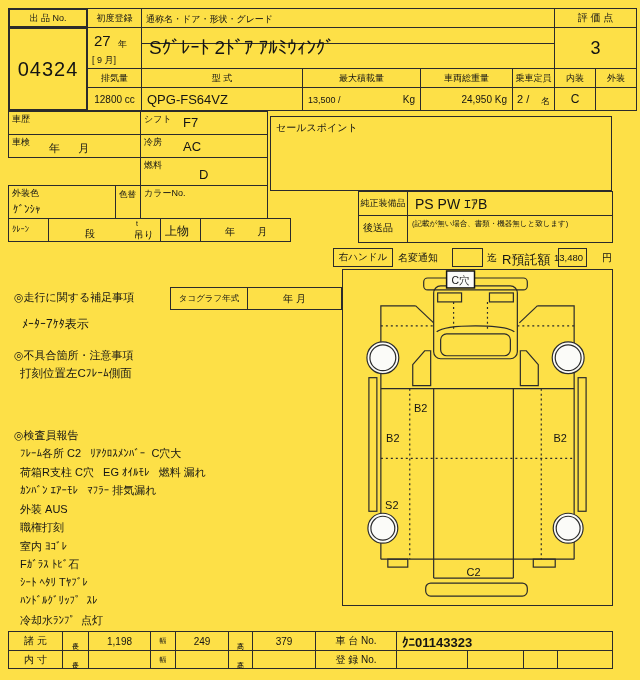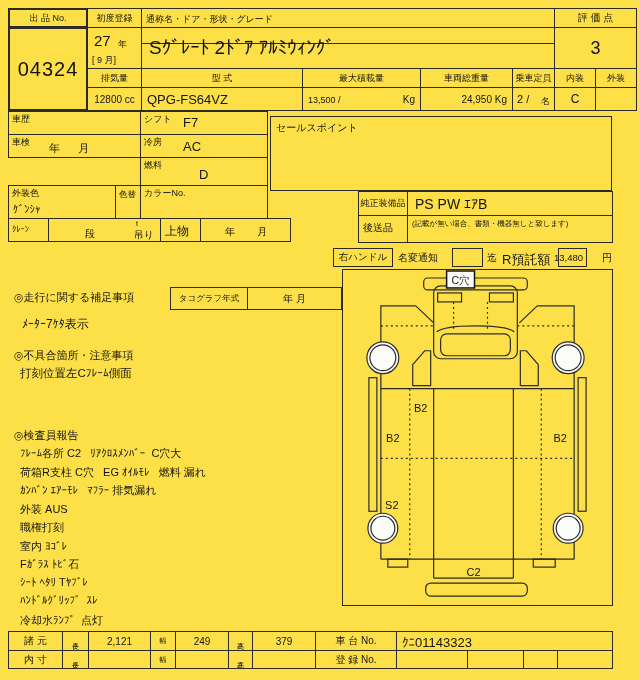--- a/index.html
+++ b/index.html
@@ -207,30 +207,30 @@
       <text x="218" y="173" font-size="11" text-anchor="middle">B2</text>
       <text x="49" y="240" font-size="11" text-anchor="middle">S2</text>
       <text x="131" y="307" font-size="11" text-anchor="middle">C2</text>
     </svg>
   </div>
 
   <div class="c fx" style="left:8px;top:631px;width:55px;height:20px;font-size:10px">諸 元</div>
   <div class="c fx" style="left:62px;top:631px;width:27px;height:20px">
       <span class="vtag">長さ</span>
     </div>
-  <div class="c fx" style="left:88px;top:631px;width:63px;height:20px;font-size:10px">2,121</div>
+  <div class="c fx" style="left:88px;top:631px;width:63px;height:20px;font-size:10px">1,198</div>
   <div class="c fx" style="left:150px;top:631px;width:26px;height:20px;font-size:7px">幅</div>
   <div class="c fx" style="left:175px;top:631px;width:54px;height:20px;font-size:10px">249</div>
   <div class="c fx" style="left:228px;top:631px;width:25px;height:20px">
       <span class="vtag">高さ</span>
     </div>
   <div class="c fx" style="left:252px;top:631px;width:64px;height:20px;font-size:10px">379</div>
   <div class="c fx" style="left:315px;top:631px;width:82px;height:20px;font-size:10px">車 台 No.</div>
   <div class="c" style="left:396px;top:631px;width:217px;height:20px">
-    <span class="t" style="left:5px;top:3px;font-size:13px;font-weight:400">ｸﾆ01143323</span>
+    <span class="t" style="left:5px;top:3px;font-size:13px;font-weight:700">ｸﾆ01143323</span>
   </div>
 
   <div class="c fx" style="left:8px;top:650px;width:55px;height:19px;font-size:10px">内 寸</div>
   <div class="c fx" style="left:62px;top:650px;width:27px;height:19px">
       <span class="vtag">長さ</span>
     </div>
   <div class="c fx" style="left:88px;top:650px;width:63px;height:19px;font-size:10px"></div>
   <div class="c fx" style="left:150px;top:650px;width:26px;height:19px;font-size:7px">幅</div>
   <div class="c fx" style="left:175px;top:650px;width:54px;height:19px;font-size:10px"></div>
   <div class="c fx" style="left:228px;top:650px;width:25px;height:19px">

